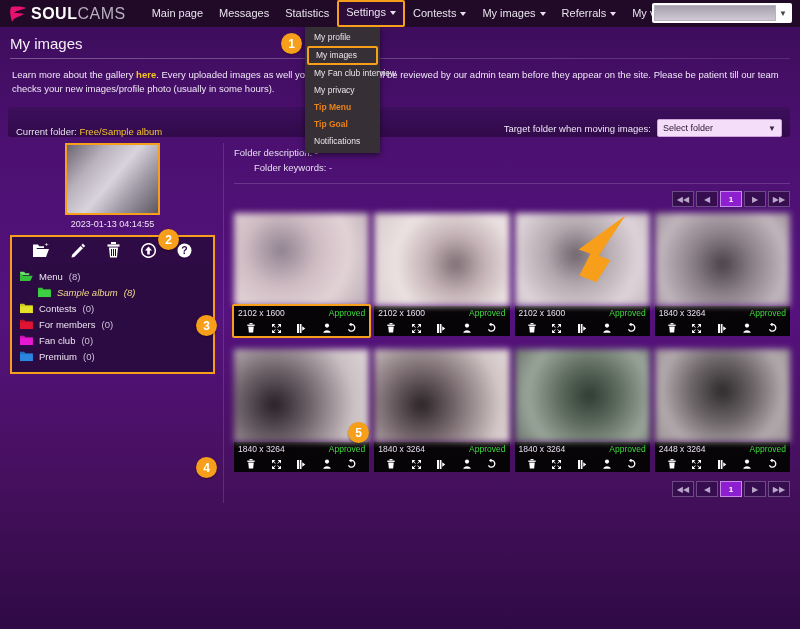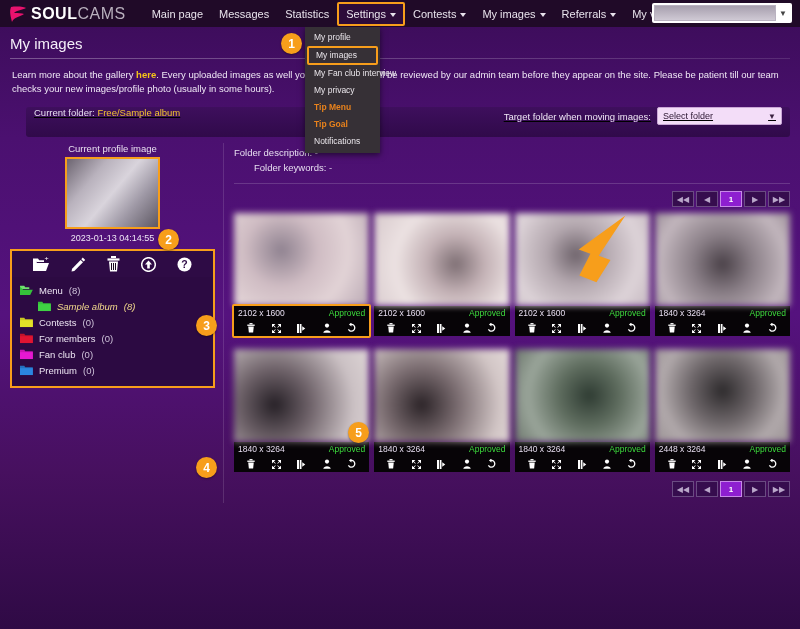--- a/index.html
+++ b/index.html
@@ -24,21 +24,21 @@
     align-items: center;
     padding-left: 8px;
     z-index: 40;
   }
   .logo { display: flex; align-items: center; gap: 3px; }
   .logo-mark { width: 20px; height: 18px; display:block; }
   .logo-text { font-size: 16px; font-weight: bold; letter-spacing: .5px; line-height:1; }
   .logo-text .s1 { color: #ffffff; }
   .logo-text .s2 { color: #b8b0bd; font-weight: normal; }
 
-  .navmenu { display:flex; align-items:center; margin-left: 18px; height:27px; }
+  .navmenu { display:flex; margin-left: 18px; height:27px; }
   .navitem {
     color: #e8e3ec; font-size: 11px; padding: 6px 8px;
     white-space: nowrap; line-height: 14px; position: relative; cursor: default;
   }
   .navitem .caret { display:inline-block; margin-left:4px; border-left:3px solid transparent; border-right:3px solid transparent; border-top:4px solid #e8e3ec; vertical-align: middle;}
   .navitem.active-hl {
     border: 2px solid #f79e1b;
     border-radius: 2px;
     background: #2d0c3a;
     padding: 3px 7px;
@@ -82,28 +82,27 @@
     background: linear-gradient(90deg, rgba(255,255,255,.30), rgba(255,255,255,.12));
   }
   .blurb {
     padding: 9px 12px 4px 12px;
     color: #efe7f5; font-size: 9.5px; line-height: 14px;
   }
   .blurb a { color: #f5c518; font-weight: bold; text-decoration:none; }
 
   
   .folderbar {
-    margin: 7px 10px 0 26px;
+    margin: 7px 10px 0 8px;
     background: linear-gradient(180deg,#3e0f5d,#300a4a);
     border-radius: 3px;
     height: 30px;
-    display:flex; align-items:flex-start; justify-content:space-between;
+    display:flex; align-items:flex-end; justify-content:space-between;
     padding: 0 8px;
     position: relative;
-    text-decoration: underline;
   }
   .curfolder { font-size: 9.5px; color:#e7dff0; }
   .curfolder b { color: #f4c430; font-weight: normal; }
   .targetwrap { display:flex; align-items:center; gap:6px; }
   .targetlabel { font-size:9.5px; color:#efe6f6; }
   .selectbox {
     width: 125px; height: 18px;
     background: #f3ddf8; border: 1px solid #c9a6d6; border-radius:2px;
     font-size: 9px; color:#2a1530;
     display:flex; align-items:center; justify-content:space-between;
@@ -252,21 +251,20 @@
       <div class="selectbox">
         <span>Select folder</span>
         <span class="sc">▼</span>
       </div>
     </div>
   </div>
 
   <div class="main">
 
     <div class="leftcol">
-      <div class="profcap">Current profile image</div>
       <div class="profimgbox"></div>
       <div class="proftime">2023-01-13 04:14:55</div>
 
       <div class="toolbar">
         <svg width="17" height="15" viewBox="0 0 17 15">
           <path d="M0 3 L0 14 L13 14 L16 6 L4 6 L2.5 3 Z" fill="#fff"></path>
           <path d="M0 3 L0 1.5 L5 1.5 L6.2 3.2 L11 3.2 L11 5 L3.6 5 Z" fill="#fff"></path>
           <text x="11.5" y="4" font-size="7" fill="#fff" font-family="Liberation Sans, sans-serif">+</text>
         </svg>
         <svg width="15" height="15" viewBox="0 0 15 15">

